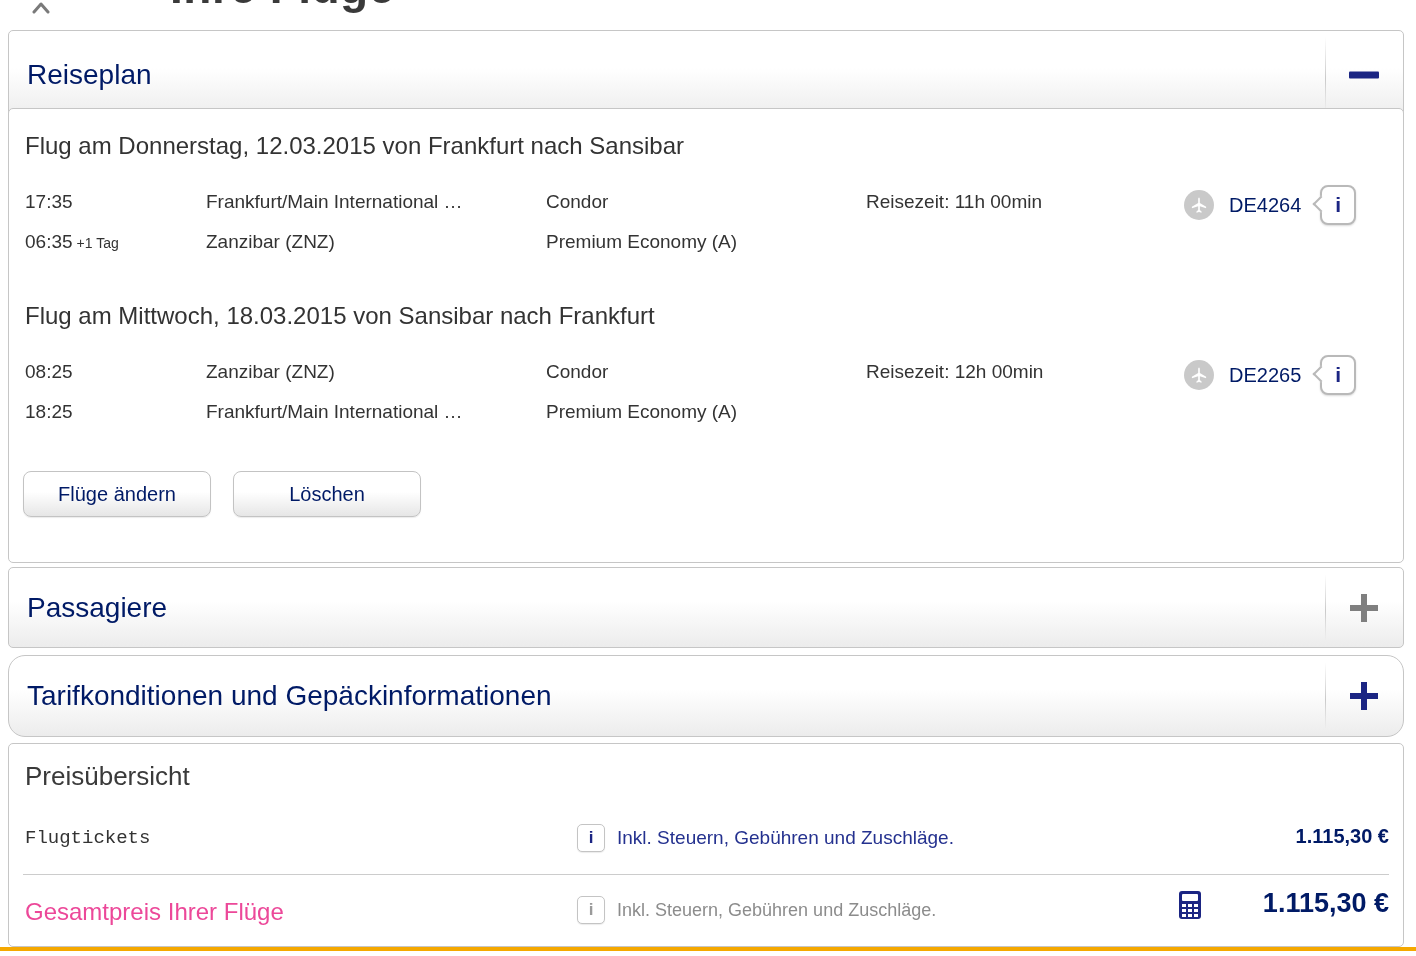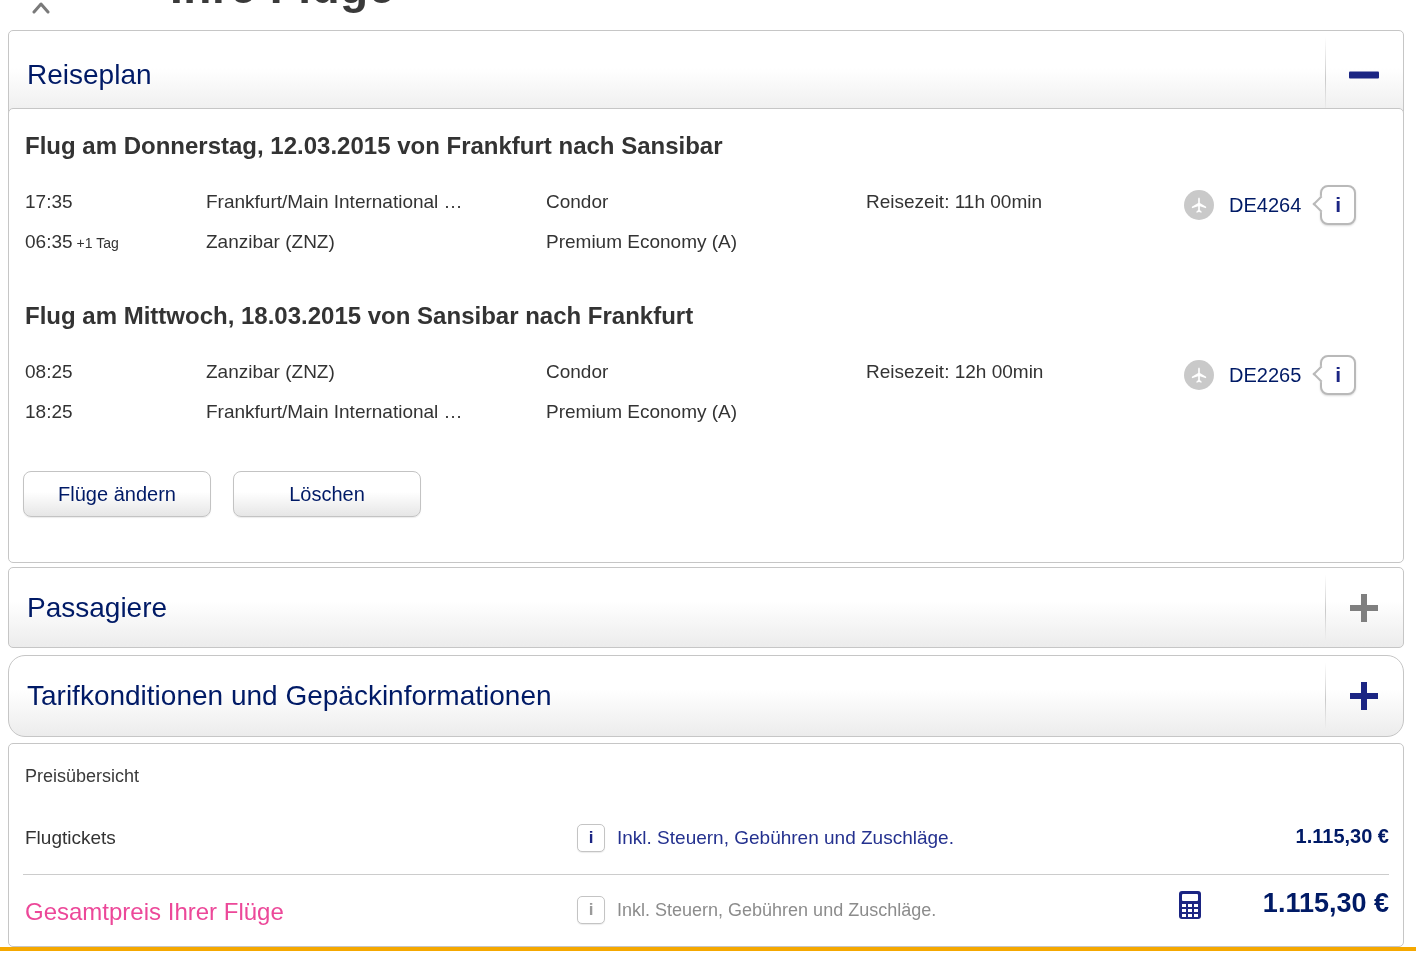--- a/index.html
+++ b/index.html
@@ -23,21 +23,21 @@
   .minus-bar{position:absolute;left:50%;top:50%;transform:translate(-50%,-50%);
          width:30px;height:7px;background:#1b2583;border-radius:1px;}
   .plus-shape{position:absolute;left:50%;top:50%;transform:translate(-50%,-50%);width:28px;height:28px;}
   .plus-shape::before{content:"";position:absolute;left:0;top:11px;width:28px;height:6px;background:currentColor;}
   .plus-shape::after{content:"";position:absolute;left:11px;top:0;width:6px;height:28px;background:currentColor;}
   .plus-gray{color:#7f7f7f;}
   .plus-navy{color:#1b2583;}
 
   
   #itinerary-panel{top:108px;height:455px;}
-  .flight-heading{margin:0;padding:0 0 0 16px;font-size:24px;font-weight:bold;color:#333;line-height:32px;}
+  .flight-heading{margin:0;padding:0 0 0 16px;font-size:24px;font-weight:normal;color:#333;line-height:32px;}
   .fh1{margin-top:21px;}
   .fh2{margin-top:40px;}
   .flight-grid{display:grid;grid-template-columns:181px 340px 320px 310px auto;
          padding-left:16px;font-size:19px;color:#333;}
   .flight-grid .cell{line-height:34px;white-space:nowrap;}
   .grid1{margin-top:23px;}
   .grid2{margin-top:23px;}
   .time-suffix{font-size:14px;margin-left:4px;}
   .flight-ref{display:flex;align-items:center;gap:15px;margin-left:8px;}
   .plane-circle{width:30px;height:30px;border-radius:50%;background:#c9c9c9;display:flex;
@@ -55,22 +55,22 @@
          background:linear-gradient(to bottom,#ffffff 45%,#e6e6e6 100%);
          font-family:inherit;font-size:20px;color:#001a66;cursor:pointer;box-shadow:0 1px 1px rgba(0,0,0,0.08);}
 
   
   #reiseplan-panel{top:30px;height:90px;}
   #passagiere-panel{top:567px;height:81px;}
   #tarif-panel{top:655px;height:82px;border-radius:17px;}
 
   
   #price-panel{top:743px;height:204px;}
-  #price-title{position:absolute;left:16px;top:14px;font-size:18px;color:#3a3a3a;line-height:36px;}
-  .price-row-label{position:absolute;left:16px;font-size:19px;color:#333;}
+  #price-title{position:absolute;left:16px;top:14px;font-size:26px;color:#3a3a3a;line-height:36px;}
+  .price-row-label{position:absolute;left:16px;font-size:19px;color:#333;font-family:Liberation Mono, monospace;}
   .info-square{position:absolute;width:26px;height:26px;border:1px solid #c4c4c4;border-radius:5px;
          background:#fff;box-shadow:0 1px 1px rgba(0,0,0,0.08);display:flex;align-items:center;
          justify-content:center;font-size:17px;font-weight:bold;cursor:pointer;}
   .info-square.blue-i{color:#1b2583;}
   .info-square.gray-i{color:#9a9a9a;}
   .price-note-blue{position:absolute;left:608px;font-size:19px;color:#24318f;}
   .price-note-gray{position:absolute;left:608px;font-size:18px;color:#8c8c8c;}
   .price-amount{position:absolute;right:14px;font-size:20px;font-weight:bold;color:#001a66;}
   #price-divider{position:absolute;left:14px;right:14px;top:130px;height:1px;background:#cccccc;}
   #total-label{position:absolute;left:16px;top:154px;font-size:24px;font-weight:normal;color:#ec4899;}

